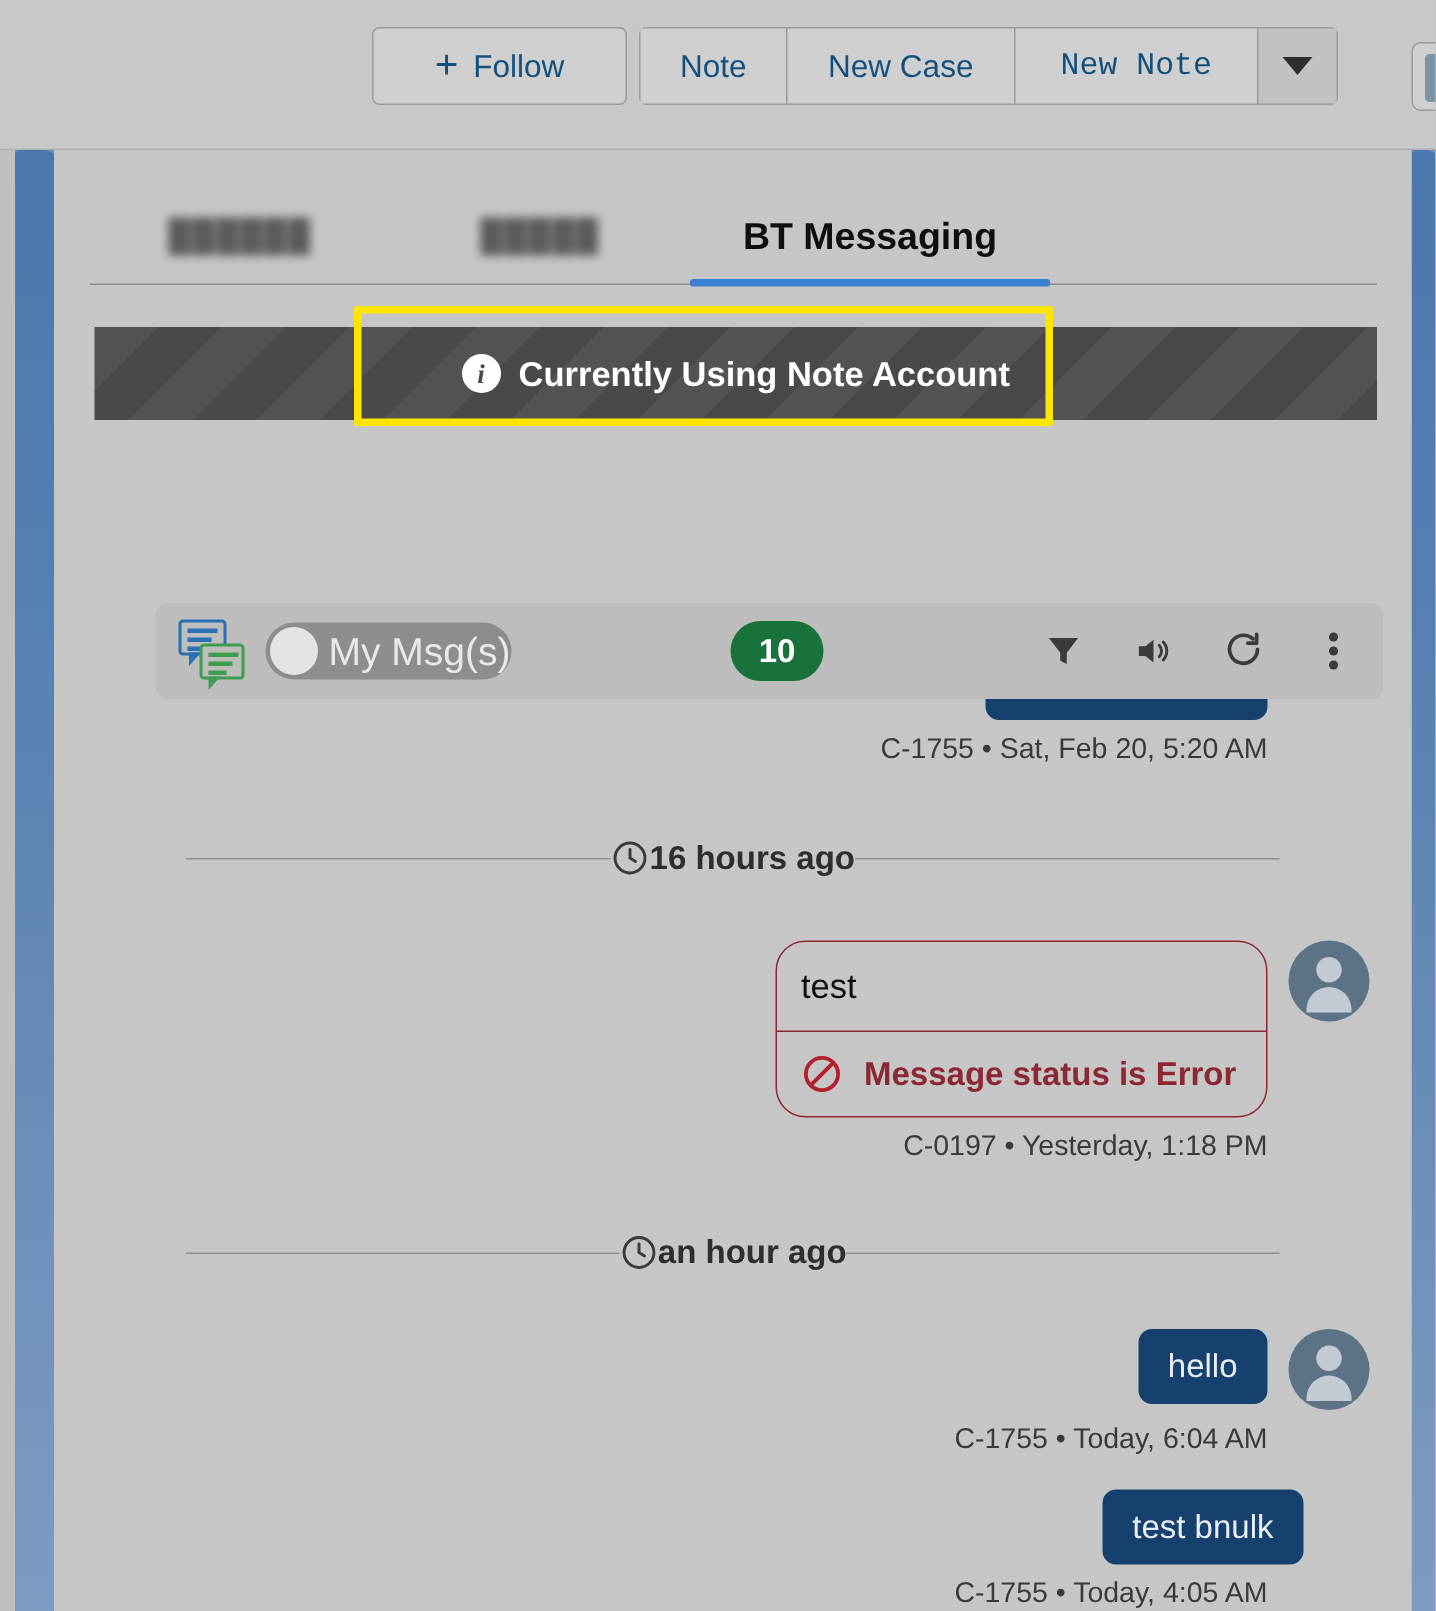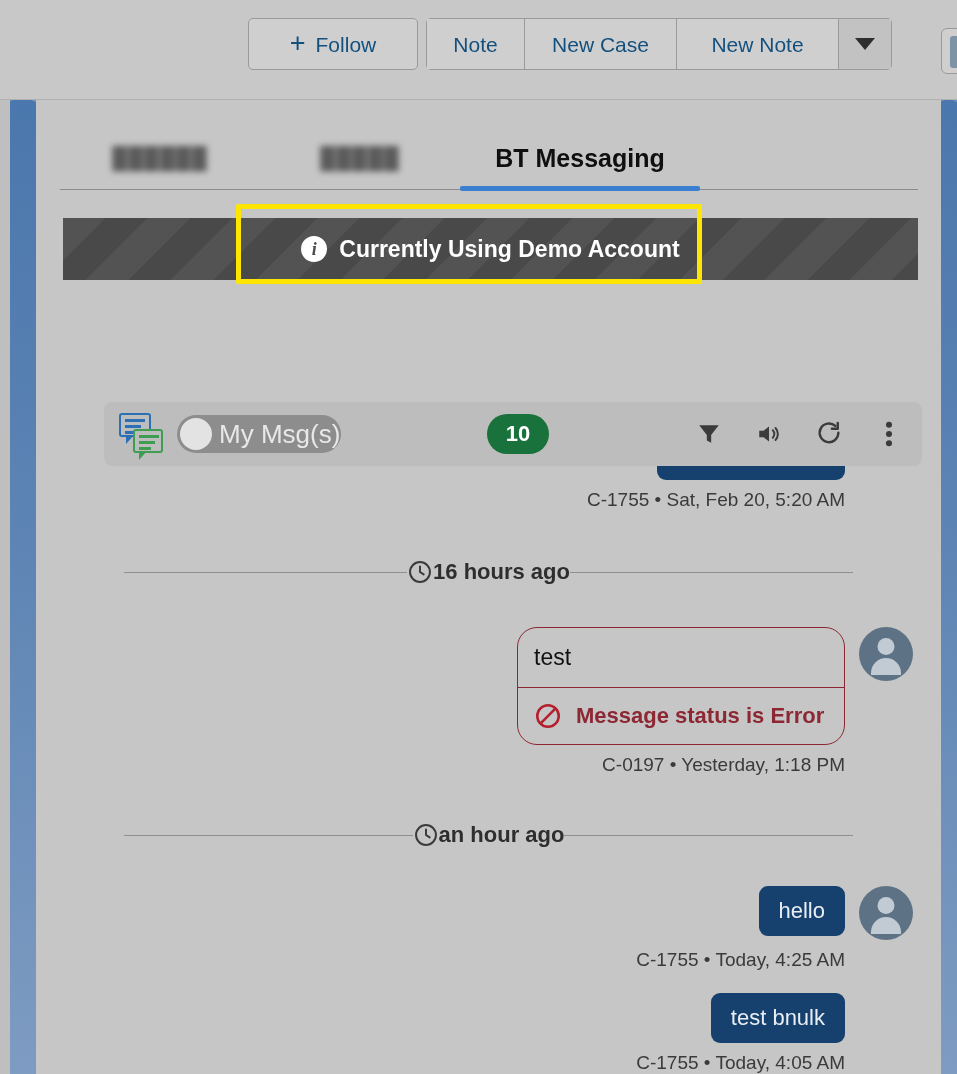--- a/index.html
+++ b/index.html
@@ -45,21 +45,21 @@
   .btn-follow {
     left: 248px; top: 18px; width: 170px; height: 52px;
     border-radius: 5px; gap: 10px;
   }
   .plus-icon { font-size: 27px; font-weight: 400; color: #14507e; line-height: 1; margin-top: -2px; }
   .group2 { left: 426px; top: 18px; height: 52px; border-radius: 5px; overflow: hidden; }
   .group2 .btn { border-radius: 0; border-right-width: 0; }
   .group2 .btn:last-child { border-right-width: 1px; }
   .b-edit { width: 98px; }
   .b-case { width: 152px; }
-  .b-note { width: 162px; }
+  .b-note { width: 162px; font-family: Liberation Mono, monospace; }
   .b-caret { width: 54px; background: #c2c2c2; }
   .caret-glyph {
     width: 0; height: 0;
     border-left: 10px solid transparent;
     border-right: 10px solid transparent;
     border-top: 12px solid #2e2e2e;
   }
   .edge-btn {
     position: absolute; left: 941px; top: 28px; width: 30px; height: 46px;
     background: #cfcfcf; border: 1px solid #9a9a9a; border-radius: 6px;
@@ -247,21 +247,21 @@
         <span class="blur-text">█████</span>
       </div>
       <div class="tab active">
         <span>BT Messaging</span>
       </div>
     </div>
 
     <div class="demo-banner">
       <div class="demo-inner">
         <span class="info-icon">i</span>
-        <span>Currently Using Demo Account</span>
+        <span>Currently Using Note Account</span>
       </div>
     </div>
 
     <div class="toolbar">
 
       <div class="chat-icon">
         <div class="bub blue">
           <span class="ln ln1"></span>
             <span class="ln ln2"></span>
             <span class="ln ln3"></span>
@@ -354,23 +354,23 @@
           </svg>
         </span>
         <span class="dtxt">an hour ago</span>
         <span class="line"></span>
       </div>
 
       <div class="bubble-row" style="margin-top:38px;">
         <div class="bubble">hello</div>
         <div class="avatar"></div>
       </div>
-      <div class="meta">C-1755 • Today, 4:25 AM</div>
-
-      <div class="bubble-row" style="margin-top:22px; padding-right:96px;">
+      <div class="meta">C-1755 • Today, 6:04 AM</div>
+
+      <div class="bubble-row" style="margin-top:22px; padding-right:72px;">
         <div class="bubble">test bnulk</div>
       </div>
       <div class="meta">C-1755 • Today, 4:05 AM</div>
 
     </div>
   </div>
 
   <div class="highlight-box"></div>
 
 </div>

